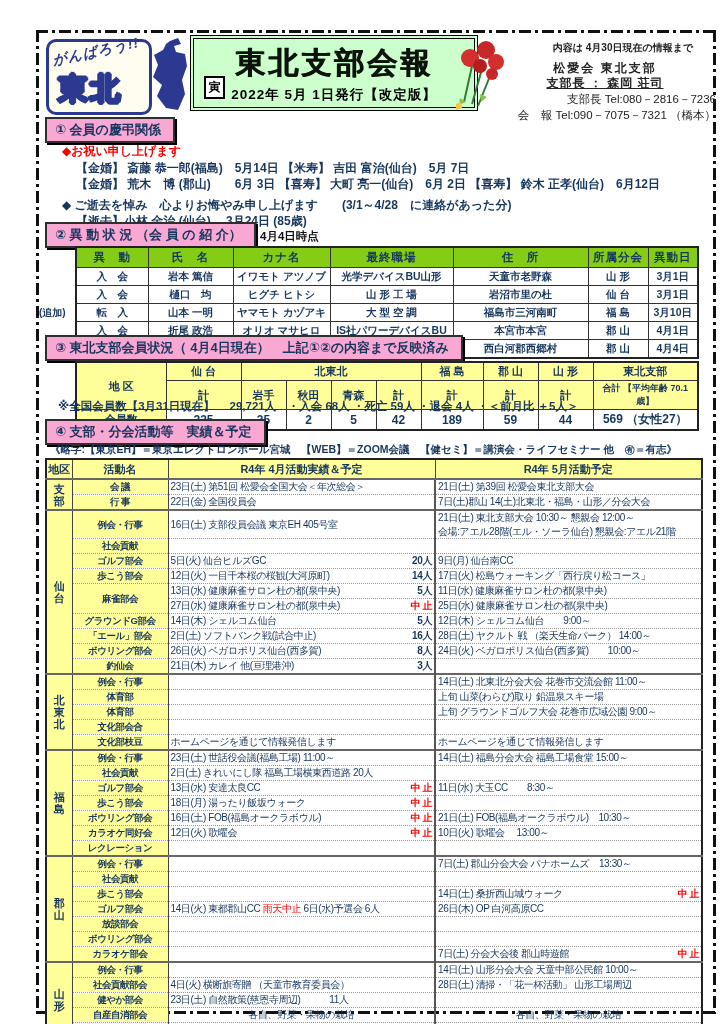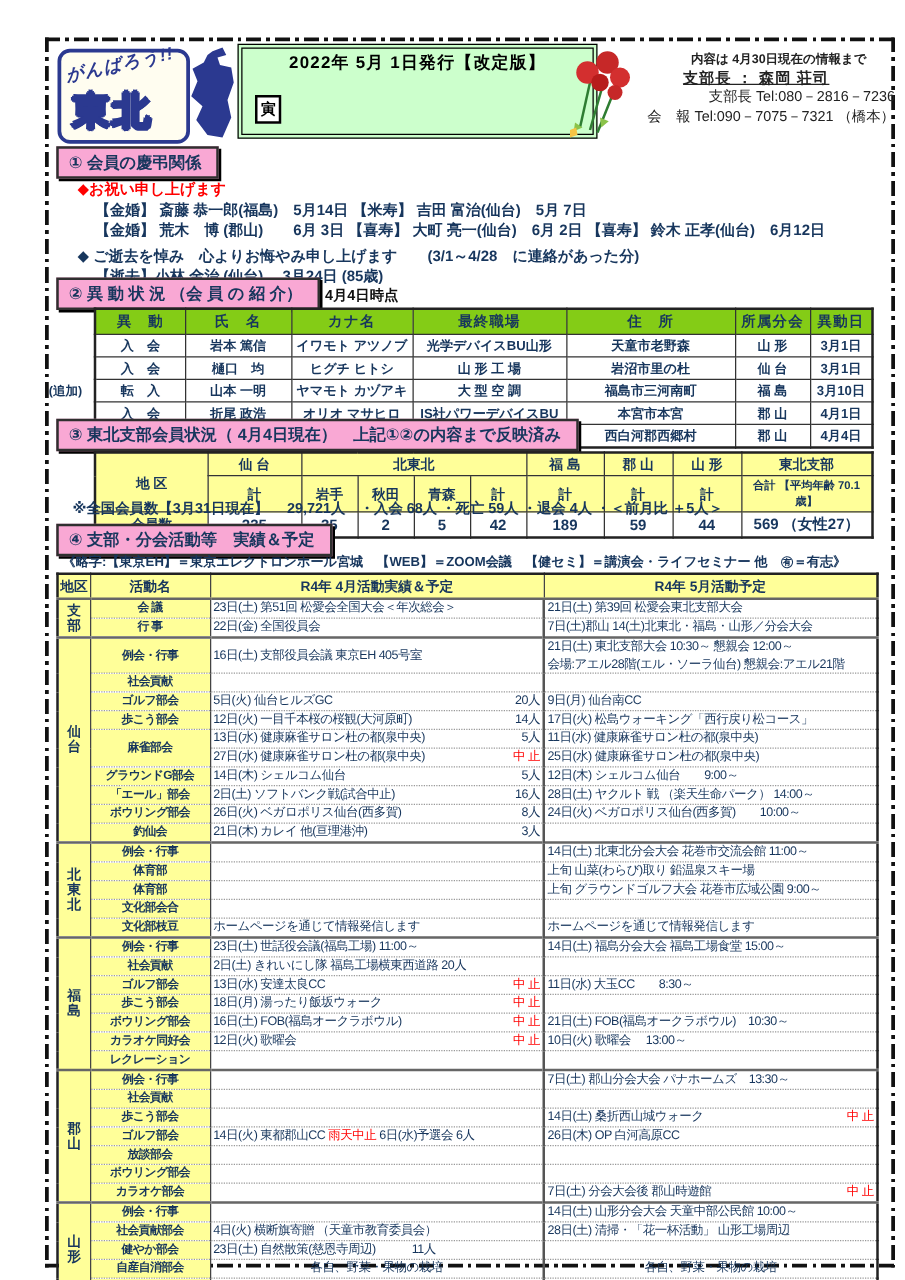--- a/index.html
+++ b/index.html
@@ -75,41 +75,42 @@
   #t4{position:absolute;left:45px;top:458px;width:656px;border:2px solid #222;font-size:10px;}
   #t4 th{background:#FFFF99;border:1.5px solid #444;height:16px;color:#17365D;font-size:11px;}
   #t4 td{border-top:1px dotted #999;height:14px;line-height:13.5px;color:#17365D;padding:0 2px;
     white-space:nowrap;overflow:hidden;letter-spacing:-0.4px;}
   #t4 td.region{background:#FFFF99;font-weight:bold;text-align:center;font-size:11px;line-height:12px;
     border-right:1.5px solid #444;letter-spacing:0;}
   #t4 td.label{background:#FFFF99;font-weight:bold;text-align:center;font-size:9.5px;
     border-right:1.5px solid #444;letter-spacing:-0.5px;}
   #t4 td.may{border-left:2px solid #555;}
   #t4 tr.gstart td{border-top:2.5px solid #666;}
-  #t4 .note{float:right;font-weight:normal;}
+  #t4 .note{float:right;font-weight:bold;}
   #t4 td.center{text-align:center;}
 </style>
 </head>
 <body>
 
 <div class="fr h top"></div>
 <div class="fr h bot"></div>
 <div class="fr v lft"></div>
 <div class="fr v rgt"></div>
 
 <div class="logo">
   <div class="box"></div>
   <div class="slogan">がんばろう!!</div>
   <div class="regiontxt">東北</div>
   <svg class="mapsvg" width="46" height="76" viewBox="0 0 46 76">
     <path fill="#2B3990" d="M26 4 L34 1 L37 7 L30 9 L32 15 L41 17 L43 29 L38 43 L41 57 L34 73 L22 71 L13 59 L18 48 L9 40 L14 28 L10 18 L19 13 L22 7 Z"></path>
   </svg>
 </div>
 
 <div class="titlebox">
+  <div class="ntitle">東北支部会報</div>
   <div class="issue">2022年 5月 1日発行【改定版】</div>
   <div class="zodiac">寅</div>
 </div>
 
 <svg class="flowers" width="62" height="78" viewBox="0 0 62 78">
   <g stroke="#2e7d32" stroke-width="2" fill="none">
     <path d="M22 30 L14 66"></path>
       <path d="M34 26 L22 68"></path>
       <path d="M44 30 L28 70"></path>
   </g>
@@ -118,20 +119,21 @@
   <path d="M6 68 l5 -2 1 6 -6 2 z" fill="#f6c445"></path>
   <circle cx="20" cy="22" r="9" fill="#d32f2f"></circle>
   <circle cx="36" cy="14" r="9" fill="#c62828"></circle>
   <circle cx="46" cy="26" r="8" fill="#d32f2f"></circle>
   <circle cx="30" cy="30" r="7" fill="#b71c1c"></circle>
   <circle cx="42" cy="38" r="6" fill="#c62828"></circle>
 </svg>
 
 <div class="contact">
   <div class="note">内容は 4月30日現在の情報まで</div>
+  <div class="org">松愛会 東北支部</div>
   <div class="leader">支部長 ： 森岡 荘司</div>
   <div class="tel">支部長 Tel:080－2816－7236</div>
   <div class="tel">会　報 Tel:090－7075－7321 （橋本）</div>
 </div>
 
 <div class="sec-h" style="left:45px;top:117px;">① 会員の慶弔関係</div>
 <div class="s1">
   <div class="red">◆お祝い申し上げます</div>
   <div class="lines">
     <div>【金婚】 斎藤 恭一郎(福島)　5月14日 【米寿】 吉田 富治(仙台)　5月 7日</div>

